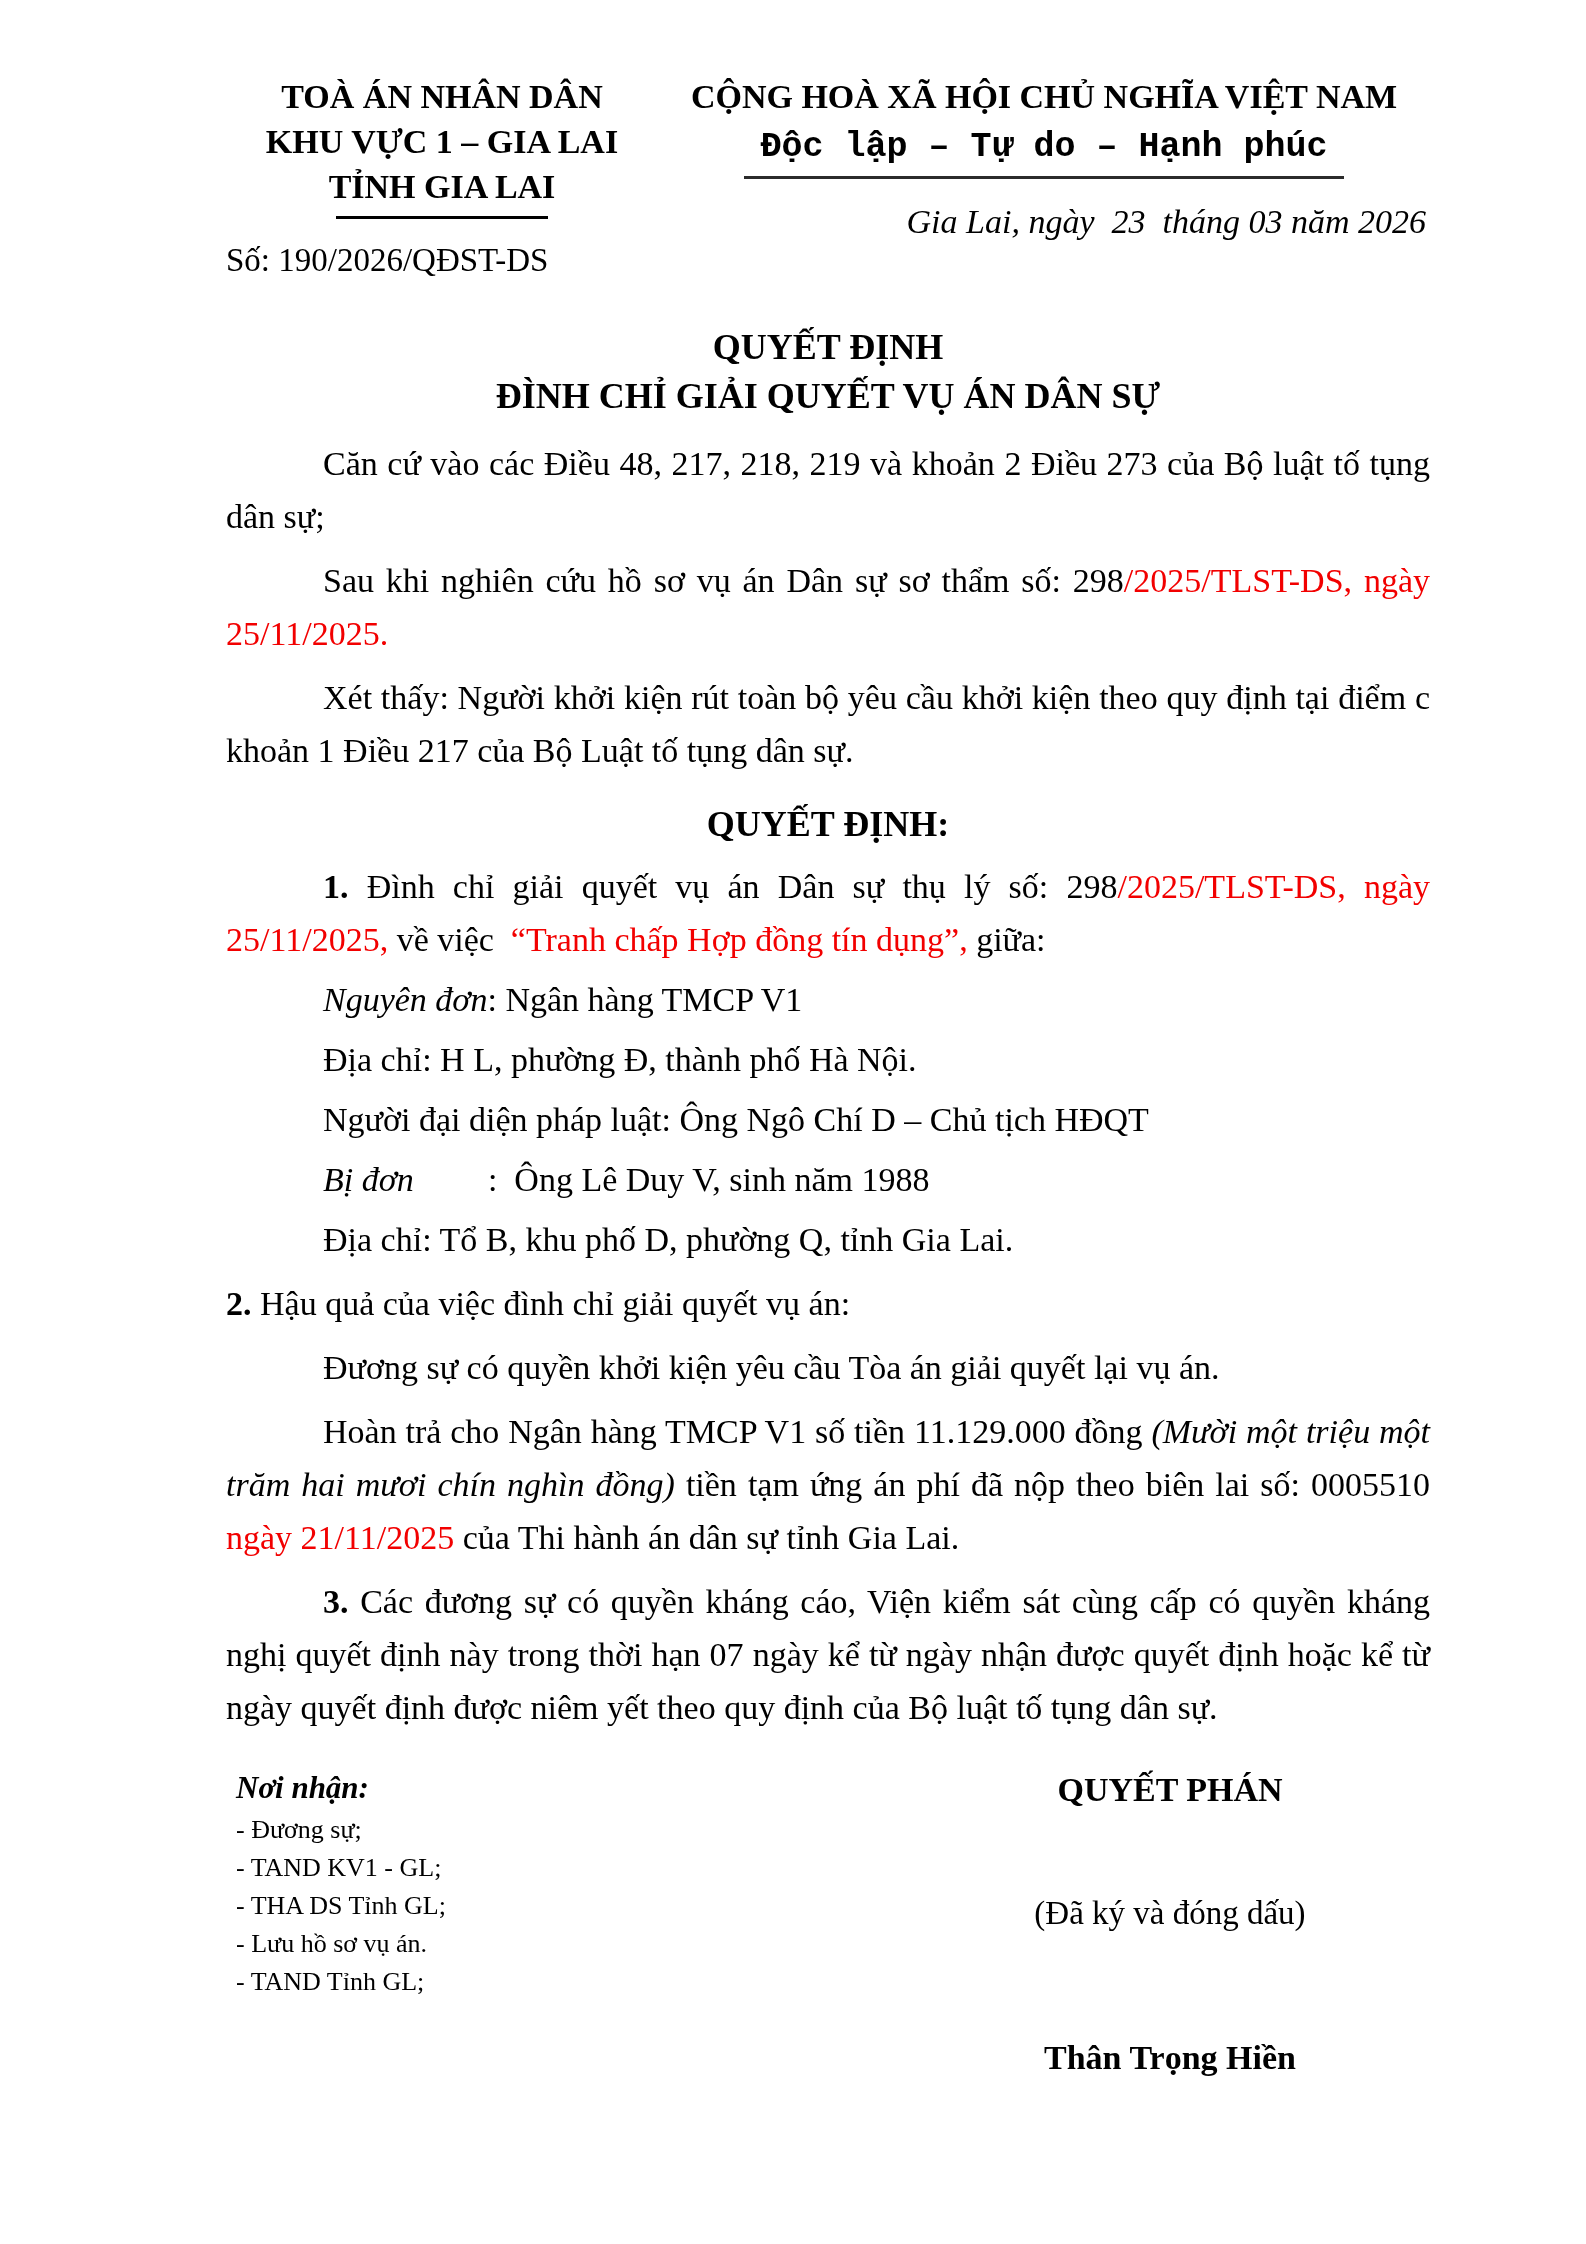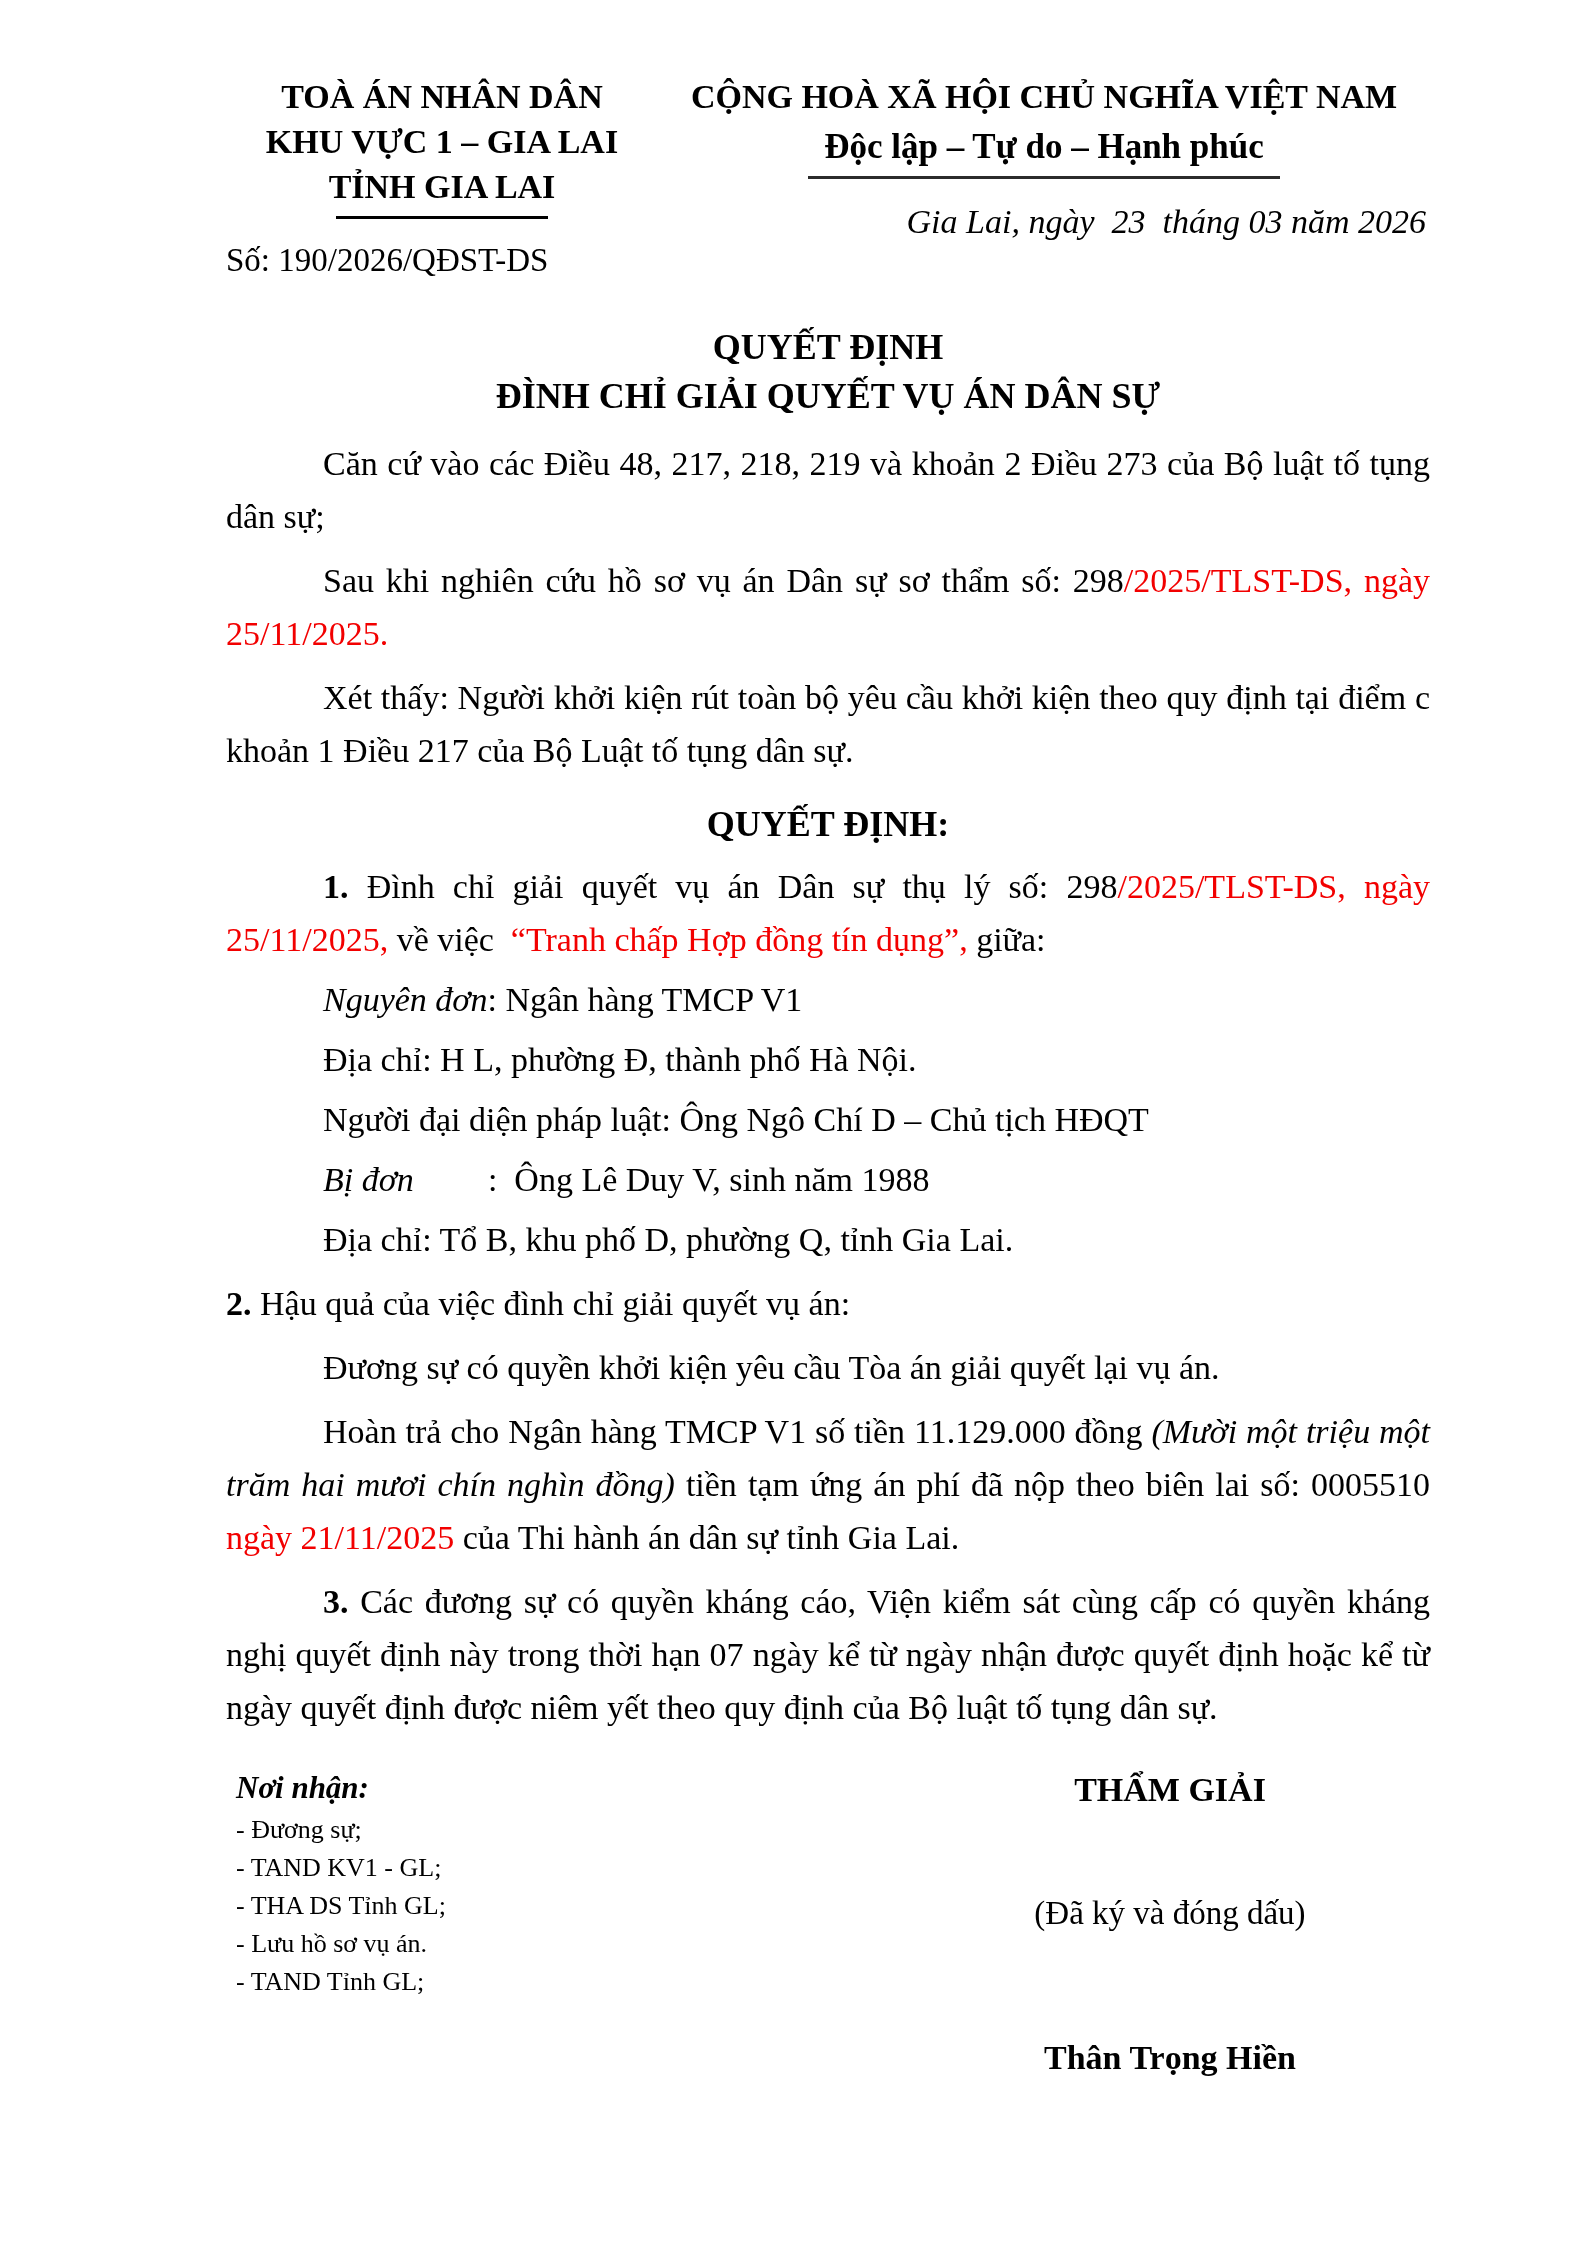--- a/index.html
+++ b/index.html
@@ -16,21 +16,21 @@
   }
 
   
   .doc-header { display: flex; }
   .header-left { width: 432px; flex-shrink: 0; text-align: center; }
   .court-line { font-weight: bold; font-size: 34px; line-height: 45px; white-space: nowrap; }
   .court-underline { width: 212px; border-top: 3px solid #000; margin: 7px auto 0; height: 0; }
   .doc-number { text-align: left; font-size: 33px; line-height: 42px; margin-top: 20px; white-space: nowrap; }
   .header-right { flex: 1; text-align: center; }
   .national-line1 { font-weight: bold; font-size: 34px; line-height: 46px; white-space: nowrap; }
-  .motto { display: inline-block; font-weight: bold; font-size: 35px; line-height: 42px; margin-top: 6px; padding: 0 16px 8px; border-bottom: 3px solid #2b2b2b; white-space: nowrap; }
+  .motto { display: inline-block; font-weight: bold; font-size: 35px; line-height: 42px; margin-top: 6px; padding: 0 16px 8px; border-bottom: 3px solid #2b2b2b; white-space: nowrap; font-family: Liberation Mono, monospace; }
   .dateline { font-style: italic; font-size: 34px; line-height: 42px; margin-top: 22px; text-align: right; padding-right: 4px; white-space: nowrap; }
 
   
   .title-block { text-align: center; margin-top: 42px; }
   .title-line { font-weight: bold; font-size: 36px; line-height: 49px; }
 
   
   .body-text { margin-top: 16px; font-size: 34px; line-height: 53px; text-align: justify; }
   .p { margin: 11px 0 0; text-indent: 97px; }
   .p.no-indent { text-indent: 0; }
@@ -111,19 +111,19 @@
   <footer class="doc-footer">
     <div class="footer-left">
       <div class="recipients-heading">Nơi nhận:</div>
       <div class="recipient">- Đương sự;</div>
       <div class="recipient">- TAND KV1 - GL;</div>
       <div class="recipient">- THA DS Tỉnh GL;</div>
       <div class="recipient">- Lưu hồ sơ vụ án.</div>
       <div class="recipient">- TAND Tỉnh GL;</div>
     </div>
     <div class="footer-right">
-      <div class="judge-title">THẨM GIẢI</div>
+      <div class="judge-title">QUYẾT PHÁN</div>
       <div class="signed-note">(Đã ký và đóng dấu)</div>
       <div class="judge-name">Thân Trọng Hiền</div>
     </div>
   </footer>
 
 </div>
 
 </body></html>

